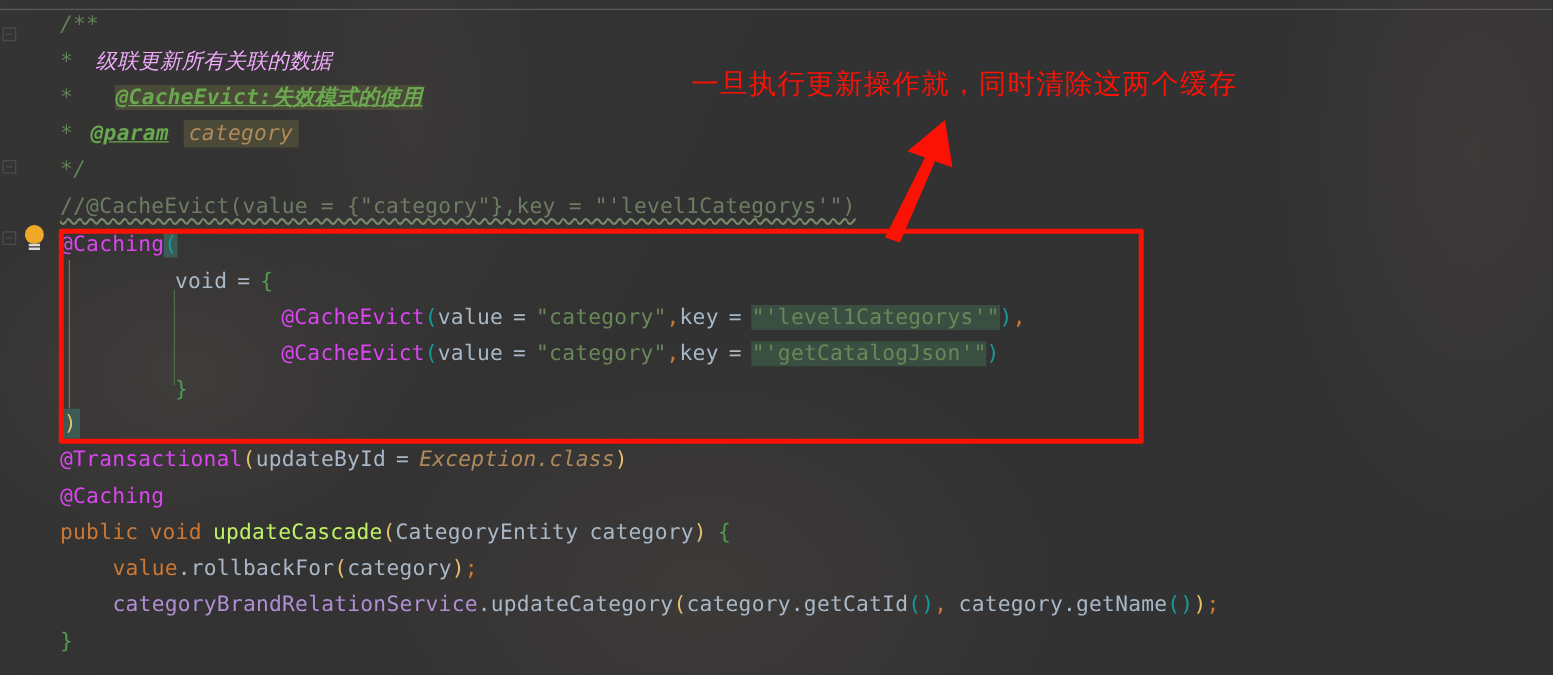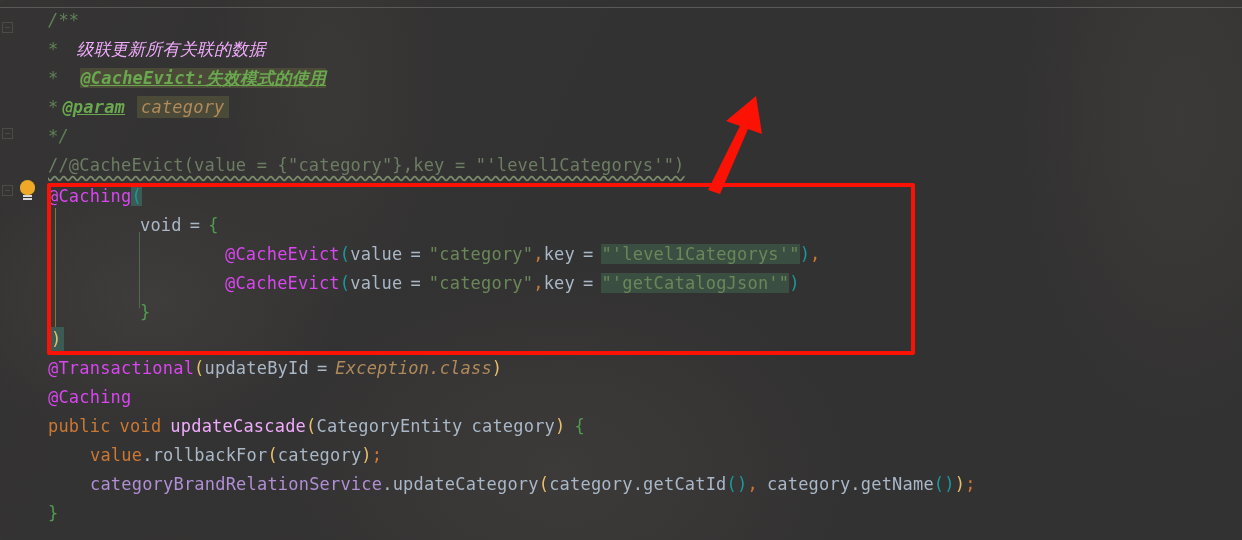--- a/index.html
+++ b/index.html
@@ -105,21 +105,21 @@
   
   .c-doc      { color:#5f8257; font-style:italic; }
   .c-doccn    { color:#f0abfc; font-style:italic; }
   .c-doctag   { color:#6aa84f; font-style:italic; font-weight:bold; text-decoration:underline; }
   .c-docparam { color:#b08a5a; font-style:italic; }
   .c-comment  { color:#6d7d63; }
   .c-anno     { color:#d946ef; }
   .c-kw       { color:#cc7832; }
   .c-type     { color:#a9b7c6; }
   .c-ident    { color:#a9b7c6; }
-  .c-method   { color:#f0abfc;margin-top:34px; }
+  .c-method   { color:#bef264;margin-top:34px; }
   .c-field    { color:#b08fd4; }
   .c-string   { color:#6a8759; }
   .c-paren    { color:#e8bf6a; }
   .c-paren2   { color:#179a9a; }
   .c-brace    { color:#4f9d4f; }
   .c-comma    { color:#cc7832; }
   .c-semi     { color:#cc7832; }
   .c-op       { color:#a9b7c6; }
 
   .hl-doc   { background:#4b4a38; }
@@ -183,23 +183,23 @@
 
   <div class="anno-guide" style="left:55px;  top:208px; height:124px;"></div>
   <div class="indent-guide" style="left:139px; top:232px; height:76px;"></div>
 
   <div id="code">
 
     <div class="ln-0 pad"><span class="c-doc">/**</span></div>
 
     <div class="ln-1 pad"><span class="c-doc">*</span><span class="c-doccn" style="margin-left:18px">级联更新所有关联的数据</span></div>
 
-    <div class="ln-2 pad"><span class="c-doc">*</span><span class="c-doctag hl-doc" style="margin-left:22px">@CacheEvict:失效模式的使用</span></div>
-
-    <div class="ln-3 pad"><span class="c-doc">*</span><span class="c-doctag" style="margin-left:4px">@param</span><span class="c-docparam hl-doc" style="margin-left:12px;padding:1px 4px">category</span></div>
+    <div class="ln-2 pad"><span class="c-doc">*</span><span class="c-doctag hl-doc" style="margin-left:34px">@CacheEvict:失效模式的使用</span></div>
+
+    <div class="ln-3 pad"><span class="c-doc">*</span><span class="c-doctag" style="margin-left:14px">@param</span><span class="c-docparam hl-doc" style="margin-left:12px;padding:1px 4px">category</span></div>
 
     <div class="ln-4 pad"><span class="c-doc">*/</span></div>
 
     <div class="ln-5 pad"><span class="c-comment squiggle">//@CacheEvict(value = {"category"},key = "'level1Categorys'")</span></div>
 
     <div class="ln-6 pad"><span class="c-anno">@Caching</span><span class="c-paren2 hl-brk">(</span></div>
 
     <div class="ln-7" style="padding-left:140px"><span class="c-ident">void</span><span class="c-op" style="margin:0 8px">=</span><span class="c-brace">{</span></div>
 
     <div class="ln-8" style="padding-left:225px"><span class="c-anno">@CacheEvict</span><span class="c-paren2">(</span><span class="c-ident">value</span><span class="c-op" style="margin:0 8px">=</span><span class="c-string">"category"</span><span class="c-comma">,</span><span class="c-ident">key</span><span class="c-op" style="margin:0 8px">=</span><span class="c-string hl-match">"'level1Categorys'"</span><span class="c-paren2">)</span><span class="c-comma">,</span></div>
@@ -219,18 +219,19 @@
     <div class="ln-15" style="padding-left:90px"><span class="c-kw">value</span><span class="c-ident">.</span><span class="c-ident">rollbackFor</span><span class="c-paren">(</span><span class="c-type">category</span><span class="c-paren">)</span><span class="c-semi">;</span></div>
 
     <div class="ln-16" style="padding-left:90px"><span class="c-field">categoryBrandRelationService</span><span class="c-type">.</span><span class="c-type">updateCategory</span><span class="c-paren">(</span><span class="c-type">category</span><span class="c-type">.</span><span class="c-type">getCatId</span><span class="c-paren2">()</span><span class="c-comma">,</span><span class="c-type" style="margin-left:9px">category</span><span class="c-type">.</span><span class="c-type">getName</span><span class="c-paren2">()</span><span class="c-paren">)</span><span class="c-semi">;</span></div>
 
     <div class="ln-17 pad"><span class="c-brace">}</span></div>
 
   </div>
 
   <div id="redbox"></div>
 
+  <div id="annotation-text">一旦执行更新操作就，同时清除这两个缓存</div>
 
   <svg id="arrow" width="120" height="110" viewBox="0 0 120 110">
     <polygon points="18,100 50,36 36,31 66,6 72,44 58,39 30,104" fill="#fc1105"></polygon>
   </svg>
 
 </div>
 
 </body></html>

